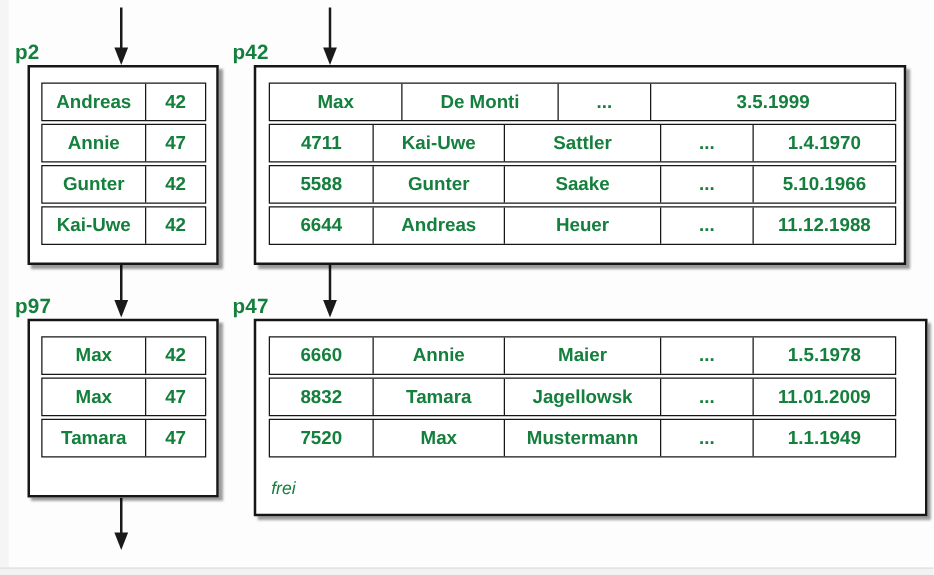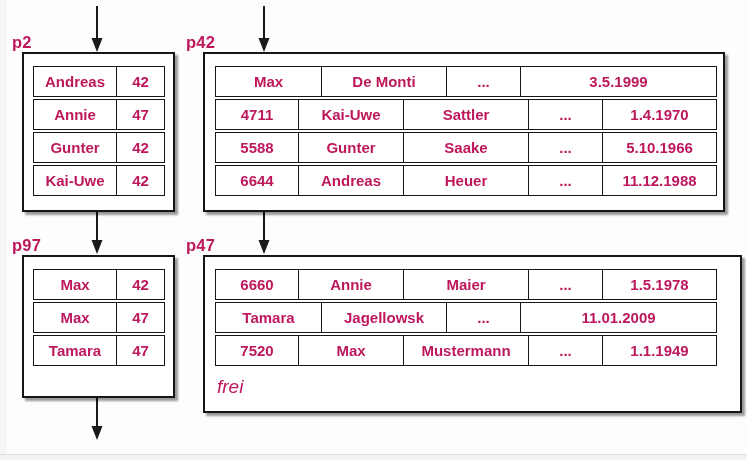--- a/index.html
+++ b/index.html
@@ -6,21 +6,21 @@
     margin: 0;
     padding: 0;
     background: #fdfdfd;
   }
   .stage {
     position: relative;
     width: 747px;
     height: 460px;
     overflow: hidden;
     font-family: "Liberation Sans", "DejaVu Sans", sans-serif;
-    color: #be185d;
+    color: #15803d;
     background: #fdfdfd;
   }
   .left-gutter {
     position: absolute;
     left: 0; top: 0; bottom: 0;
     width: 7px;
     background: #f5f5f5;
   }
   .bottom-strip {
     position: absolute;
@@ -76,21 +76,21 @@
   .records .c-id    { width: 82px; }
   .records .c-first { width: 105px; }
   .records .c-last  { width: 125px; }
   .records .c-dots  { width: 74px; }
   .records .c-date  { flex: 1; }
 
   .free-label {
     position: absolute;
     left: 12px;
     bottom: 13px;
-    font-size: 19px;
+    font-size: 14px;
     font-style: italic;
     font-weight: 500;
   }
   .arrow {
     position: absolute;
     overflow: visible;
   }
   .arrow line { stroke: #1a1a1a; stroke-width: 2; }
   .arrow polygon { fill: #1a1a1a; }
 </style>
@@ -200,20 +200,21 @@
   <div class="page-box" style="left:203px; top:255px; width:518px; height:154px;padding-left:17px;">
     <div class="tbl records" style="left:10px; top:12px;">
       <div class="trow">
         <div class="tcell c-id">6660</div>
         <div class="tcell c-first">Annie</div>
         <div class="tcell c-last">Maier</div>
         <div class="tcell c-dots">...</div>
         <div class="tcell c-date">1.5.1978</div>
       </div>
       <div class="trow">
+        <div class="tcell c-id">8832</div>
         <div class="tcell c-first">Tamara</div>
         <div class="tcell c-last">Jagellowsk</div>
         <div class="tcell c-dots">...</div>
         <div class="tcell c-date">11.01.2009</div>
       </div>
       <div class="trow">
         <div class="tcell c-id">7520</div>
         <div class="tcell c-first">Max</div>
         <div class="tcell c-last">Mustermann</div>
         <div class="tcell c-dots">...</div>

